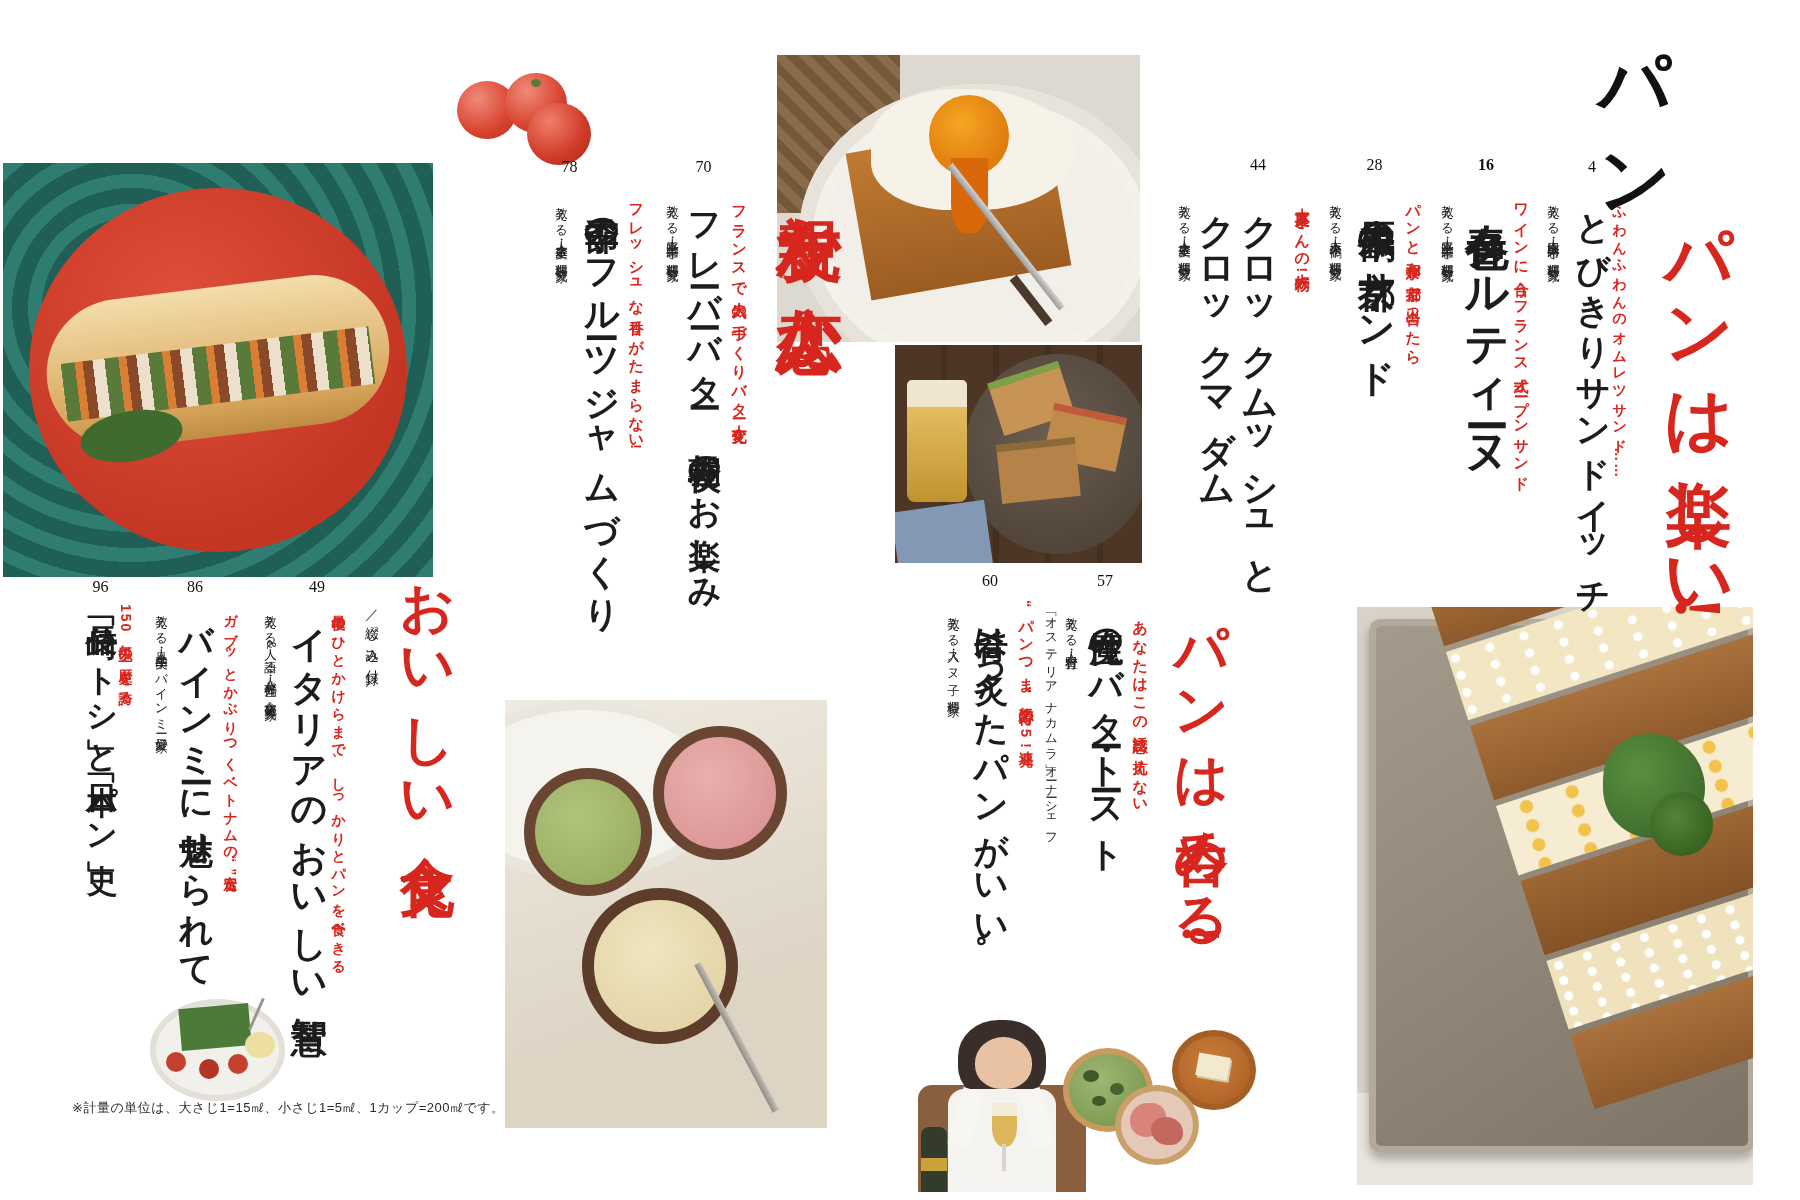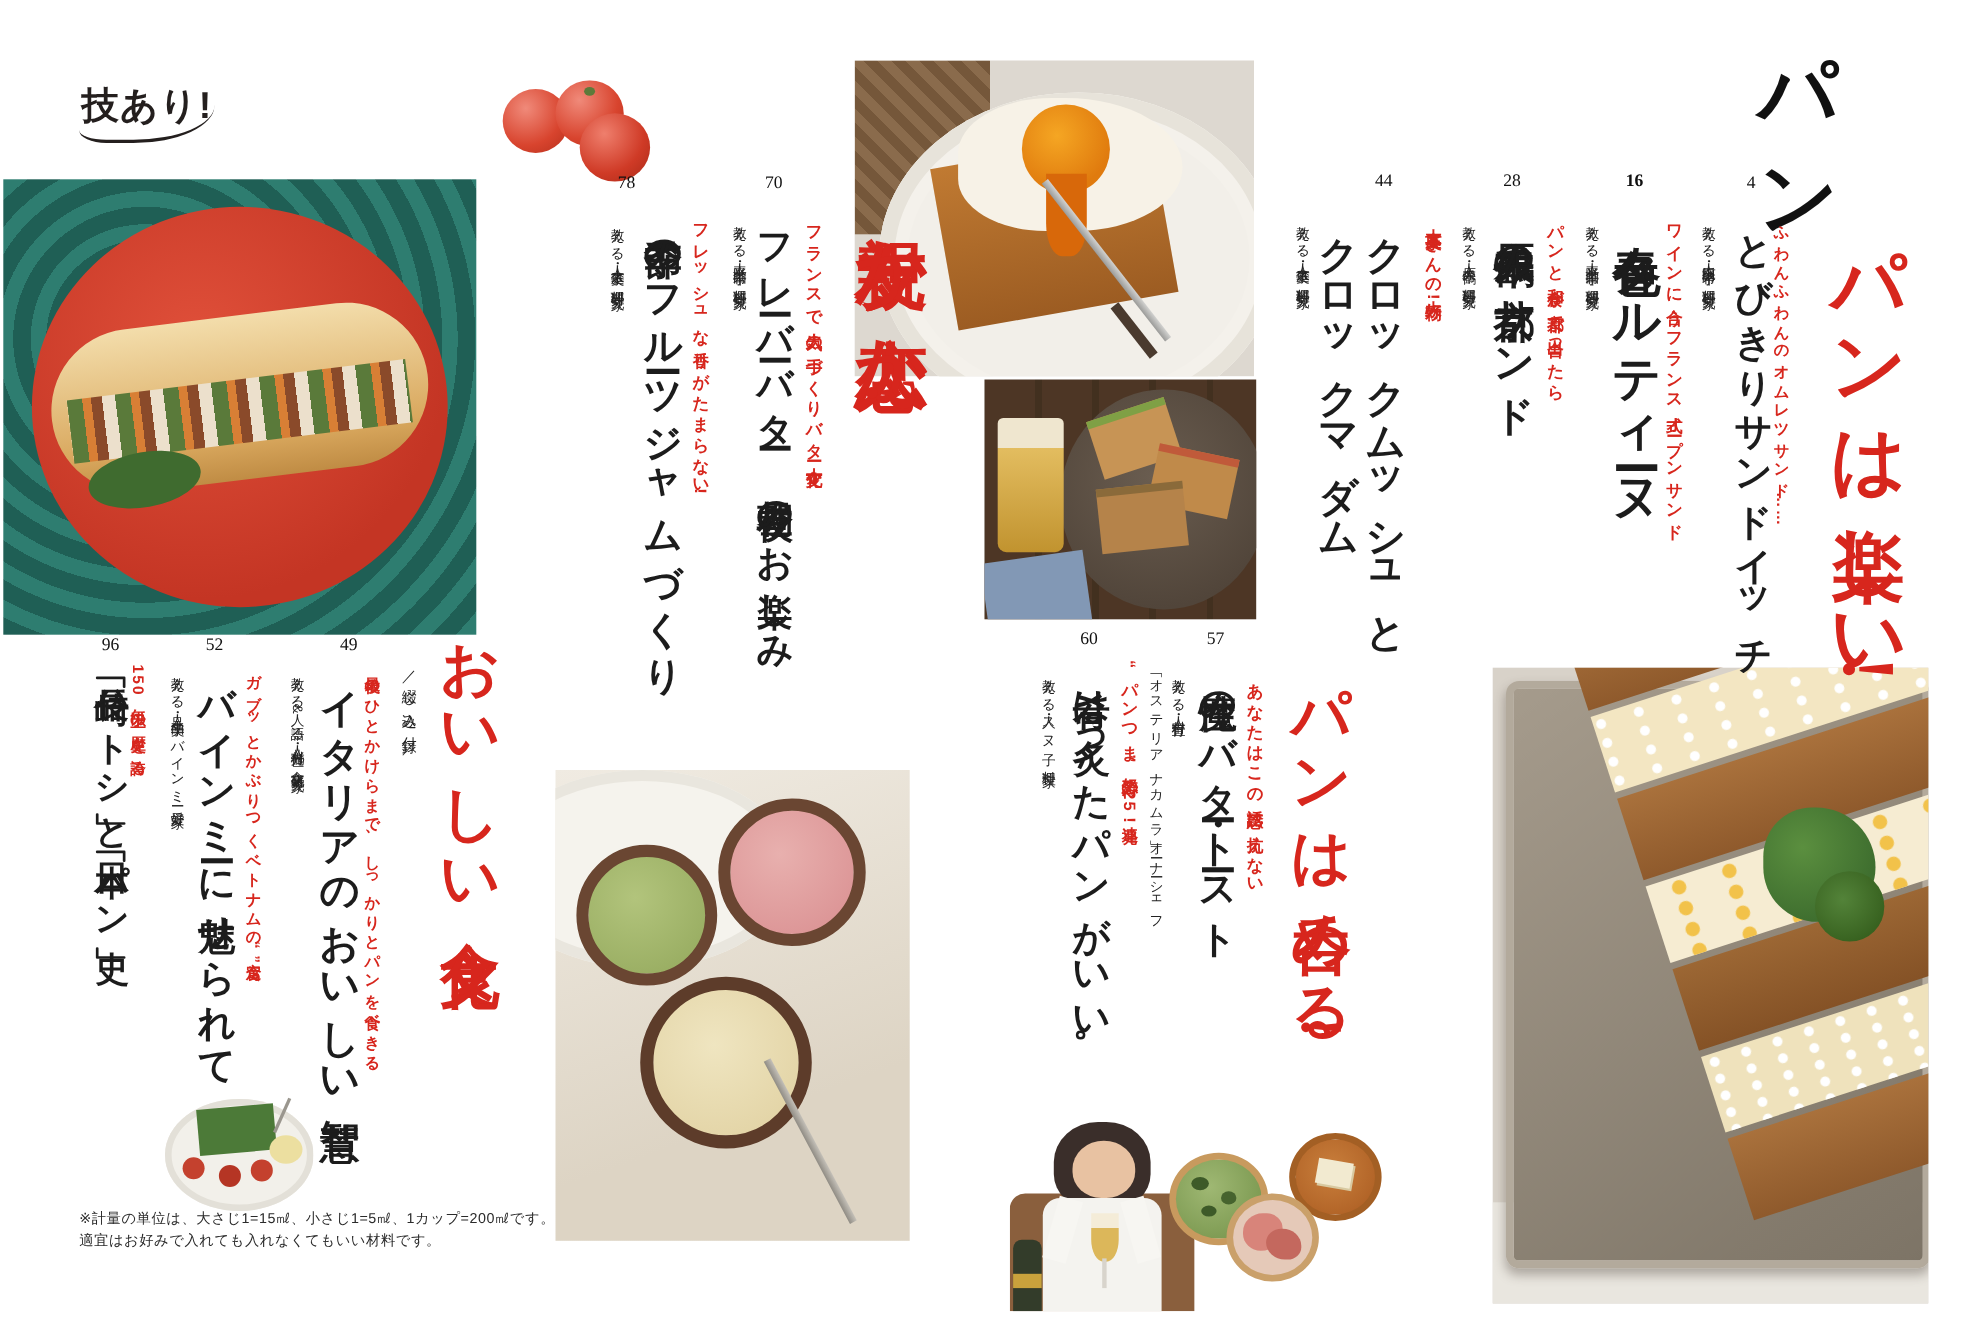--- a/index.html
+++ b/index.html
@@ -72,21 +72,20 @@
     position:absolute;left:1598px;top:36px;
     font-size:72px;font-weight:bold;letter-spacing:34px;color:#111;
   }
 </style>
 </head>
 <body>
 
 <div id="canvas">
 
   <div class="logo">
-    <span class="waza">技あり!</span>
   </div>
   <div class="pagetitle">パン</div>
 
   <div class="photo" style="left:3px;top:163px;width:430px;height:414px;background:repeating-radial-gradient(circle at 30% 35%, #2e7d70 0 14px, #1f5f55 14px 30px);" title="バインミーの写真">
     <div style="left:6%;top:6%;width:88%;height:88%;border-radius:50%;background:radial-gradient(circle at 40% 35%, #e0503a, #c43524 70%);" aria-hidden="true"></div>
     <div style="left:10%;top:30%;width:80%;height:36%;border-radius:80px;transform:rotate(-7deg);background:linear-gradient(#f3ddab, #d9a85e 75%, #c08c44);" aria-hidden="true"></div>
     <div style="left:14%;top:44%;width:72%;height:14%;transform:rotate(-7deg);background:repeating-linear-gradient(90deg,#5a7a3a 0 14px,#d87f35 14px 22px,#8a4a2a 22px 32px,#ece0cc 32px 44px);" aria-hidden="true"></div>
     <div style="left:18%;top:60%;width:24%;height:12%;border-radius:50%;background:#3f6b2f;transform:rotate(-10deg);" aria-hidden="true"></div>
   </div>
 
@@ -227,26 +226,25 @@
 
   <div class="v redhead" style="left:398px;top:546px;font-size:54px;">おいしい食文化</div>
   <div class="v" style="left:364px;top:600px;font-size:13.5px;letter-spacing:3px;color:#222;">／綴じ込み付録／</div>
 
   <div class="v kicker" style="left:331px;top:604px;font-size:14px;">最後のひとかけらまで、しっかりとパンを食べきる</div>
   <div class="num" style="left:299px;top:578px;width:36px;">49</div>
   <div class="v title" style="left:289px;top:602px;font-size:36px;">イタリアのおいしい智慧</div>
   <div class="v credit" style="left:263px;top:606px;">教える人&amp;語る人・北村光世　食文化研究家</div>
 
   <div class="v kicker" style="left:223px;top:604px;font-size:14px;">ガブッとかぶりつくベトナムの“定食”!?</div>
-  <div class="num" style="left:178px;top:578px;width:34px;">52</div>
+  <div class="num" style="left:178px;top:578px;width:34px;">86</div>
   <div class="v title" style="left:178px;top:602px;font-size:34px;">バインミーに魅せられて</div>
   <div class="v credit" style="left:154px;top:606px;">教える人・足立由美子　バインミー愛好家</div>
 
   <div class="v kicker" style="left:118px;top:604px;font-size:14px;">150年以上の歴史を誇る</div>
   <div class="num" style="left:85px;top:578px;width:31px;">96</div>
   <div class="v title" style="left:85px;top:602px;font-size:31px;">長崎「ハトシ」と日本「パン史」</div>
 
   <div class="footnote">
     <div>※計量の単位は、大さじ1=15㎖、小さじ1=5㎖、1カップ=200㎖です。</div>
-    <div>適宜はお好みで入れても入れなくてもいい材料です。</div>
   </div>
 
 </div>
 
 </body></html>

